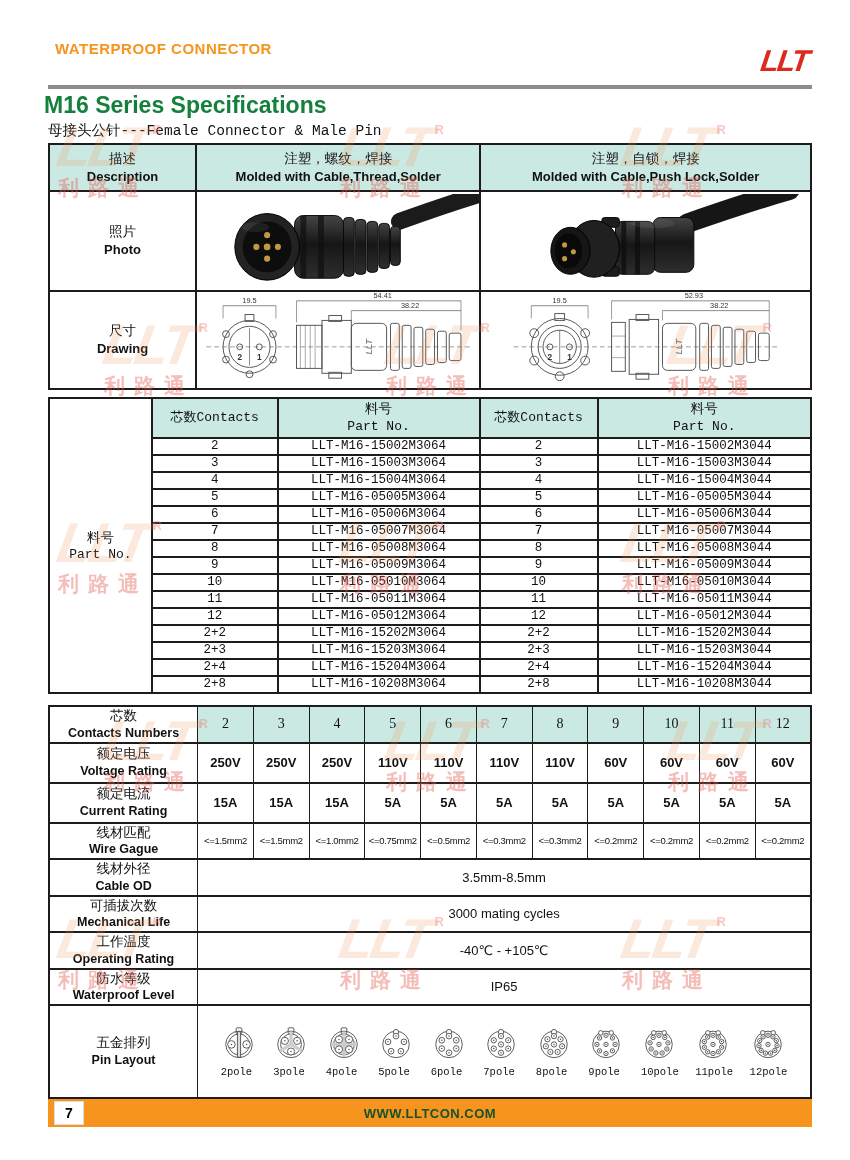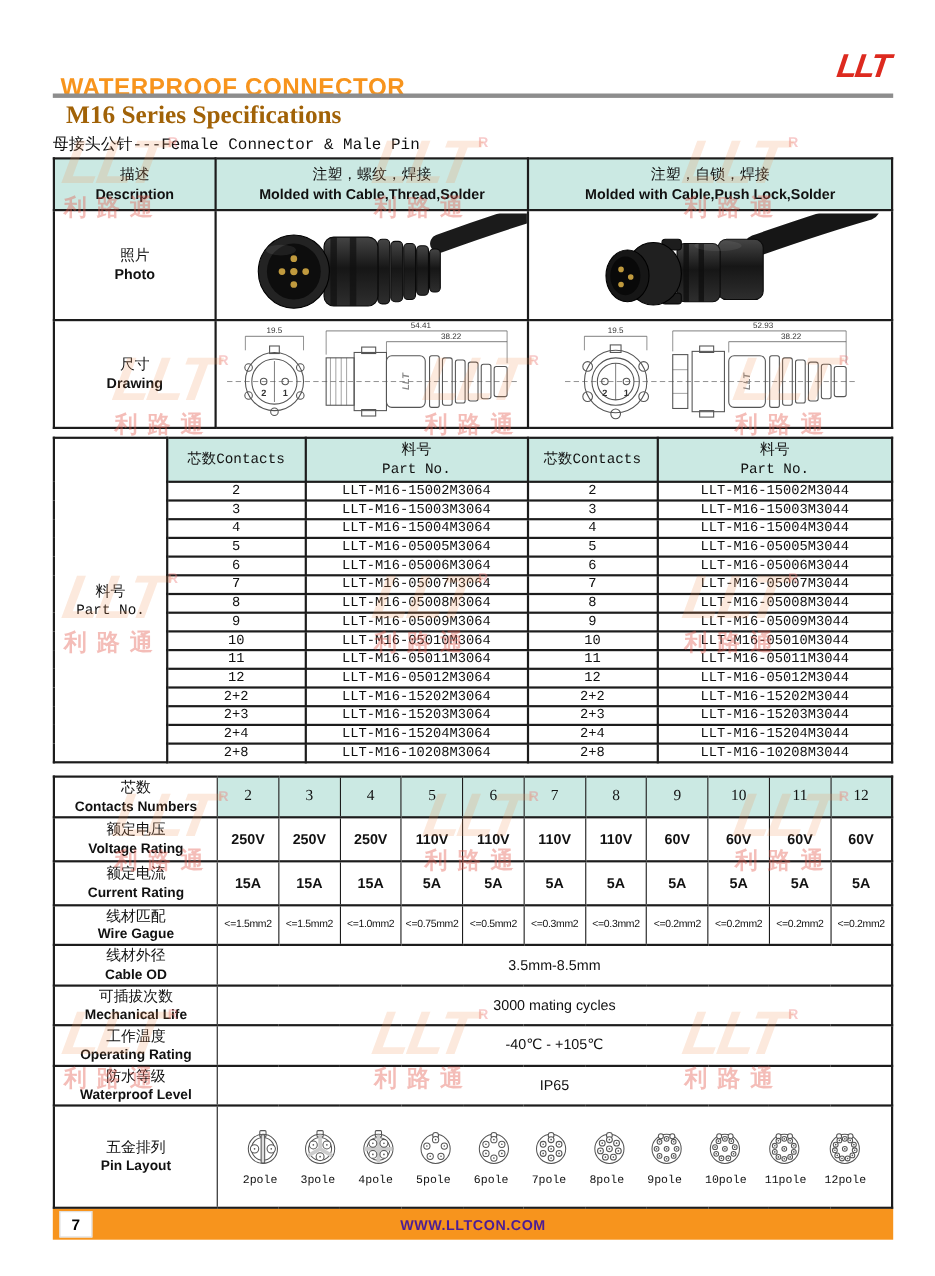--- a/index.html
+++ b/index.html
@@ -1,22 +1,22 @@
 <!DOCTYPE html>
 <html><head>
 <meta charset="utf-8">
 <style>
   *{box-sizing:border-box;margin:0;padding:0}
   html,body{width:850px;height:1160px}
   body{position:relative;background:#fff;font-family:"Liberation Sans","DejaVu Sans",sans-serif;overflow:hidden}
   .abs{position:absolute}
-  #header-title{left:55px;top:66px;font-size:22px;font-weight:bold;color:#F7941D;letter-spacing:.5px}
+  #header-title{left:55px;top:40px;font-size:15px;font-weight:bold;color:#F7941D;letter-spacing:.5px}
   #logo{right:42px;top:44px;font-size:30px;font-weight:900;font-style:italic;color:#DD2A1F;letter-spacing:-2px;transform:skewX(-8deg)}
   #rule{left:48px;top:85px;width:764px;height:4px;background:#8d8d8d}
-  #series-title{left:60px;top:92px;font-size:23px;font-weight:bold;color:#a16207;font-family:Liberation Serif, serif}
+  #series-title{left:44px;top:92px;font-size:23px;font-weight:bold;color:#15803d;font-family:Liberation Sans, sans-serif}
   #subtitle{left:48px;top:121px;font-size:14.5px;color:#111;font-family:"Liberation Mono","DejaVu Sans Mono",monospace}
   table{border-collapse:collapse;table-layout:fixed;position:absolute;background:#fff}
   td{border:2px solid #1c1c1c;text-align:center;vertical-align:middle;padding:0;color:#111}
   .teal{background:#CBE9E3}
   .zh{font-size:13.5px;line-height:1.4}
   .en{font-size:13px;line-height:1.25;font-weight:bold}
   .mono{font-family:"Liberation Mono","DejaVu Sans Mono",monospace}
   #t1{left:48px;top:143px;width:764px}
   .photo-cell svg,.draw-cell svg{display:block;width:100%;height:94px}
   #t2{left:48px;top:397px;width:764px}
@@ -30,21 +30,21 @@
   #t3 .lab .zh{font-size:13.5px}
   #t3 .lab .en{font-size:12.5px}
   #t3 .val{font-size:13px;font-weight:bold}
   #t3 .cyan-num{font-family:"Liberation Serif","DejaVu Serif",serif;font-size:14px}
   #t3 .wire{font-size:9.5px;letter-spacing:-.3px}
   #t3 .span-val{font-size:13px;font-weight:normal}
   .pin-strip{display:flex;justify-content:space-evenly;align-items:flex-end;padding:3px 6px}
   .pin-item{text-align:left}
   .pin-label{font-size:10.5px;font-family:"Liberation Mono","DejaVu Sans Mono",monospace;margin-top:1px}
   #footer-bar{left:48px;top:1099px;width:764px;height:28px;background:#F7941D;display:flex;align-items:center;justify-content:center}
-  #footer-site{font-size:13px;font-weight:bold;color:#4c1d95;letter-spacing:.5px}
+  #footer-site{font-size:13px;font-weight:bold;color:#14532d;letter-spacing:.5px}
   #page-num{left:54px;top:1101px;width:30px;height:24px;background:#fff;border:1px solid #ddd;display:flex;align-items:center;justify-content:center;font-size:14px;font-weight:bold;z-index:8}
   .wm{position:absolute;z-index:6;pointer-events:none;white-space:nowrap}
   .wm-llt{font-style:italic;font-weight:900;font-size:56px;color:rgba(242,143,84,.20);letter-spacing:-3px;display:inline-block;transform:skewX(-10deg);line-height:.9}
   .wm-r{font-size:13px;color:rgba(235,120,120,.40);vertical-align:top;margin-left:5px;font-weight:bold}
   .wm-cjk{font-size:21px;color:rgba(228,90,78,.40);letter-spacing:9px;font-weight:bold;margin-top:2px}
   svg text{font-family:"Liberation Sans",sans-serif}
 </style>
 </head>
 <body>
 

